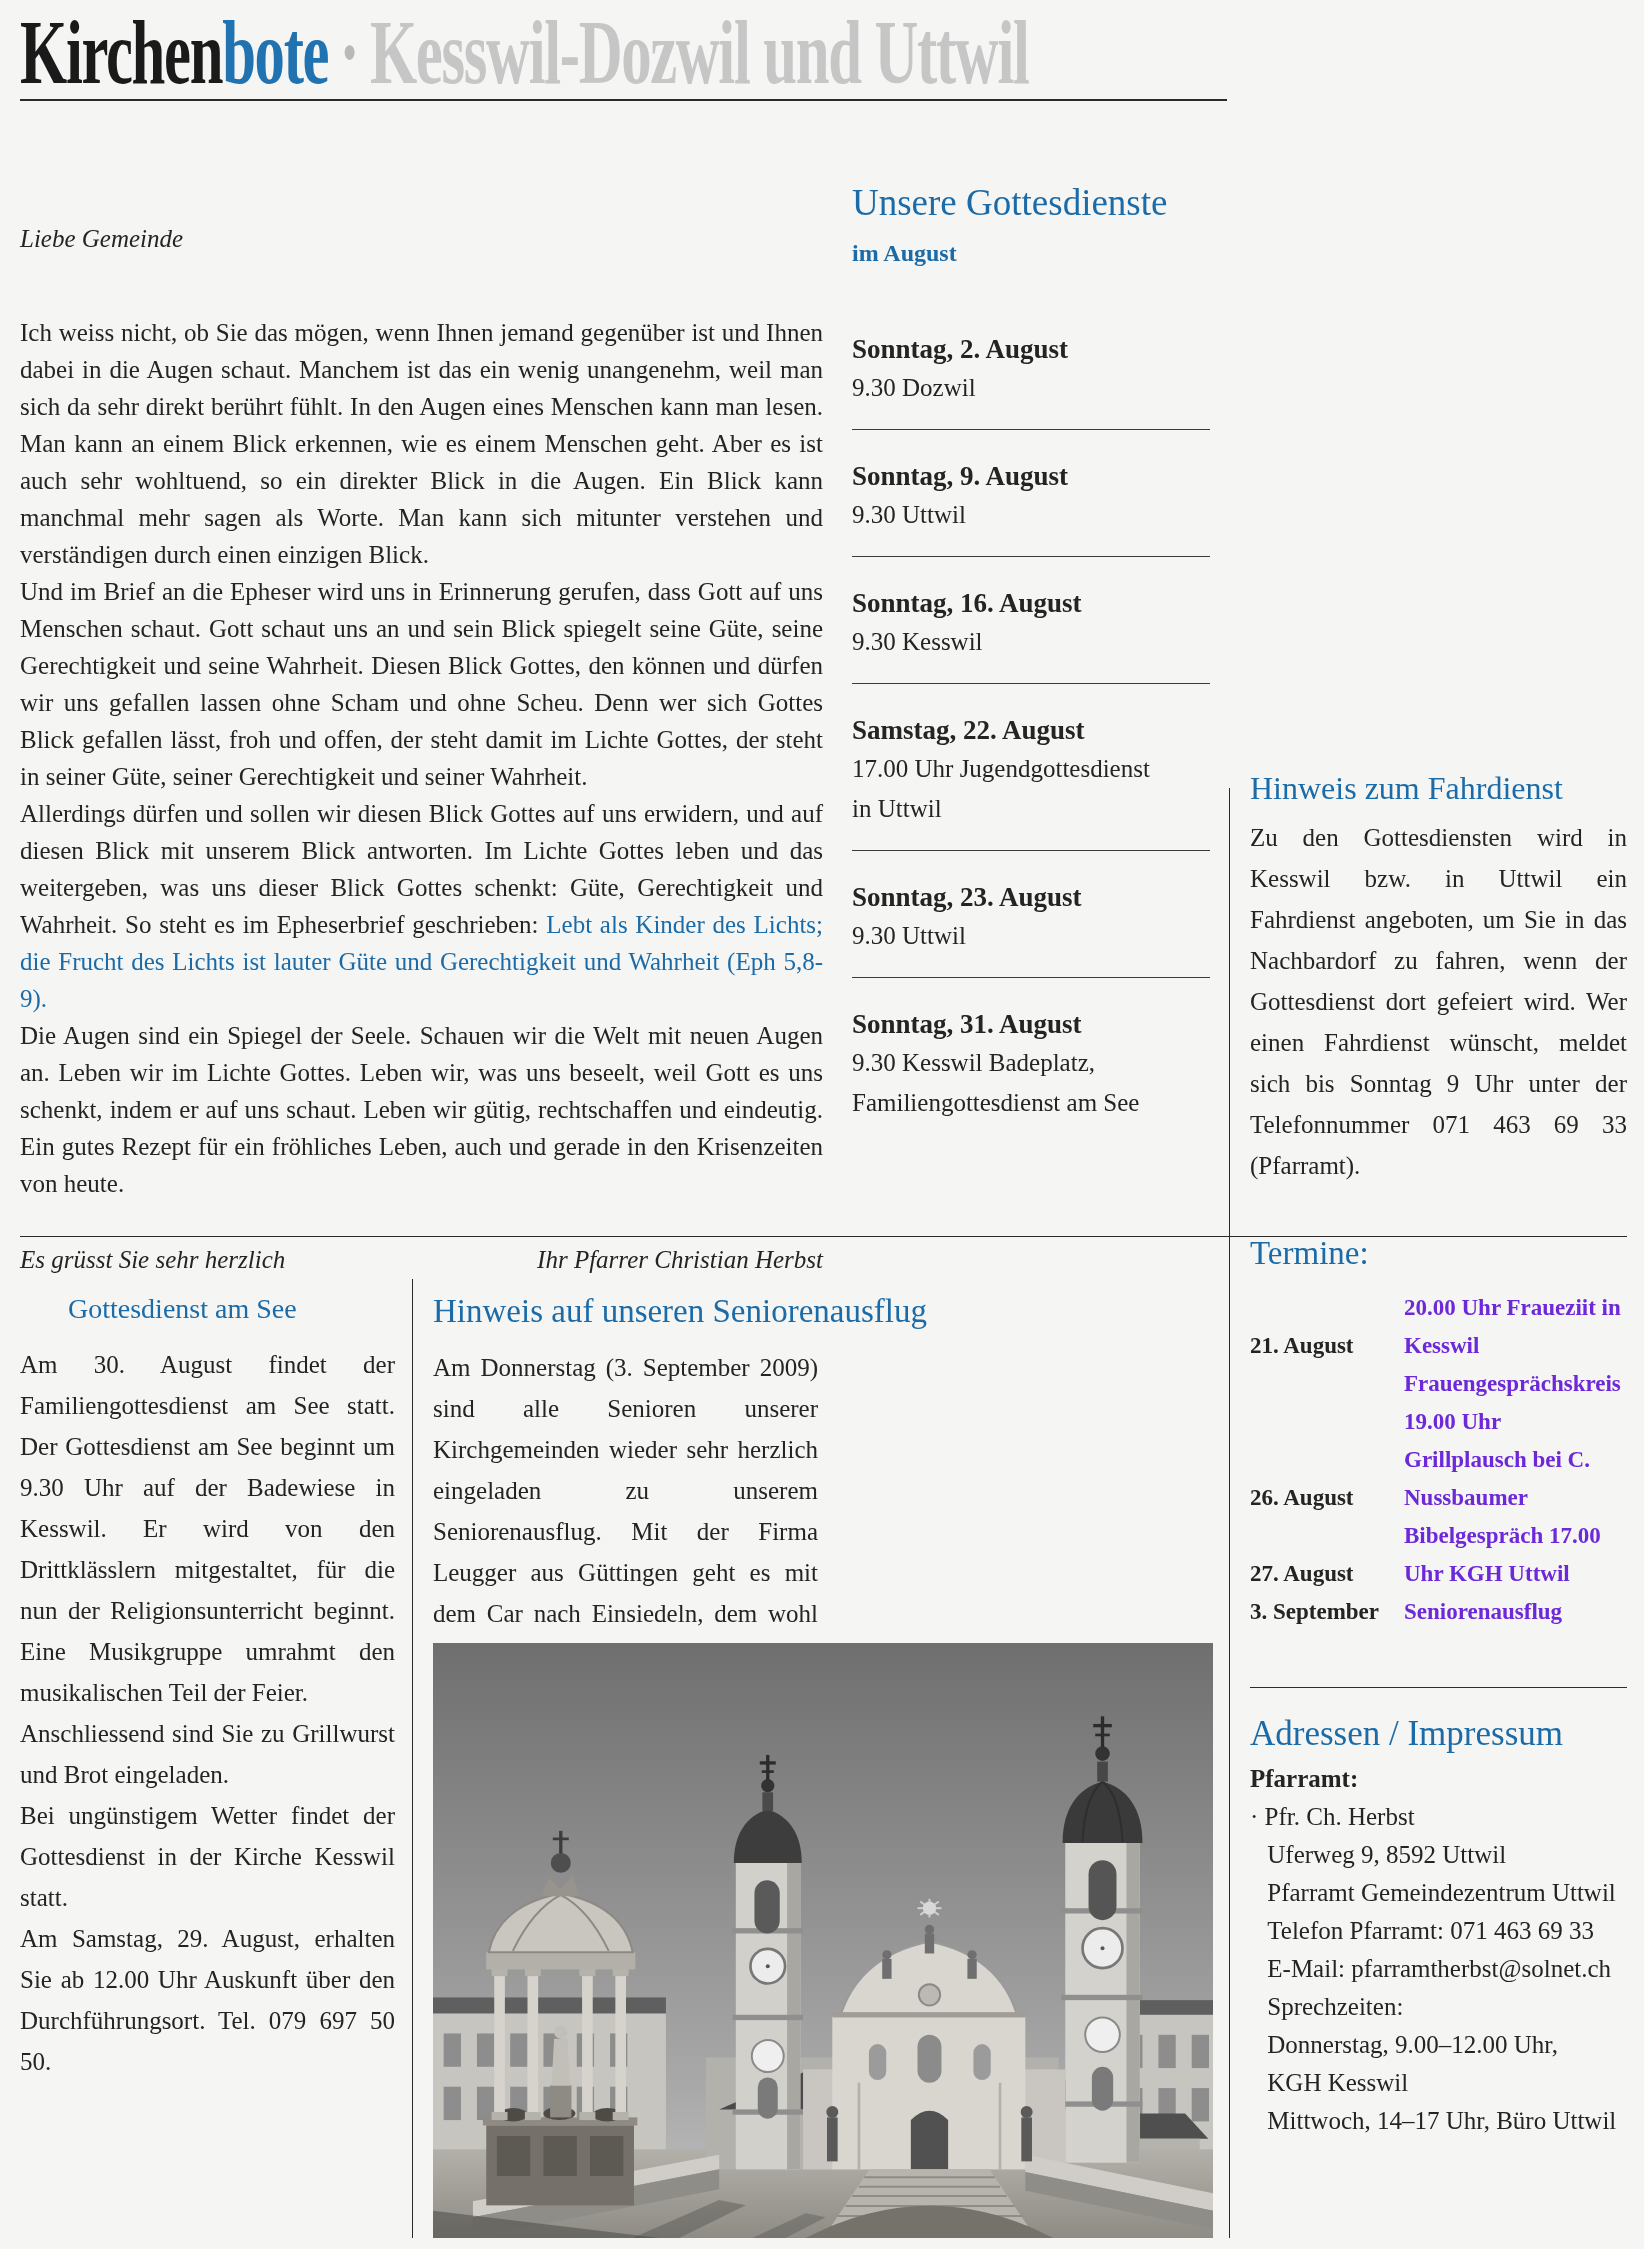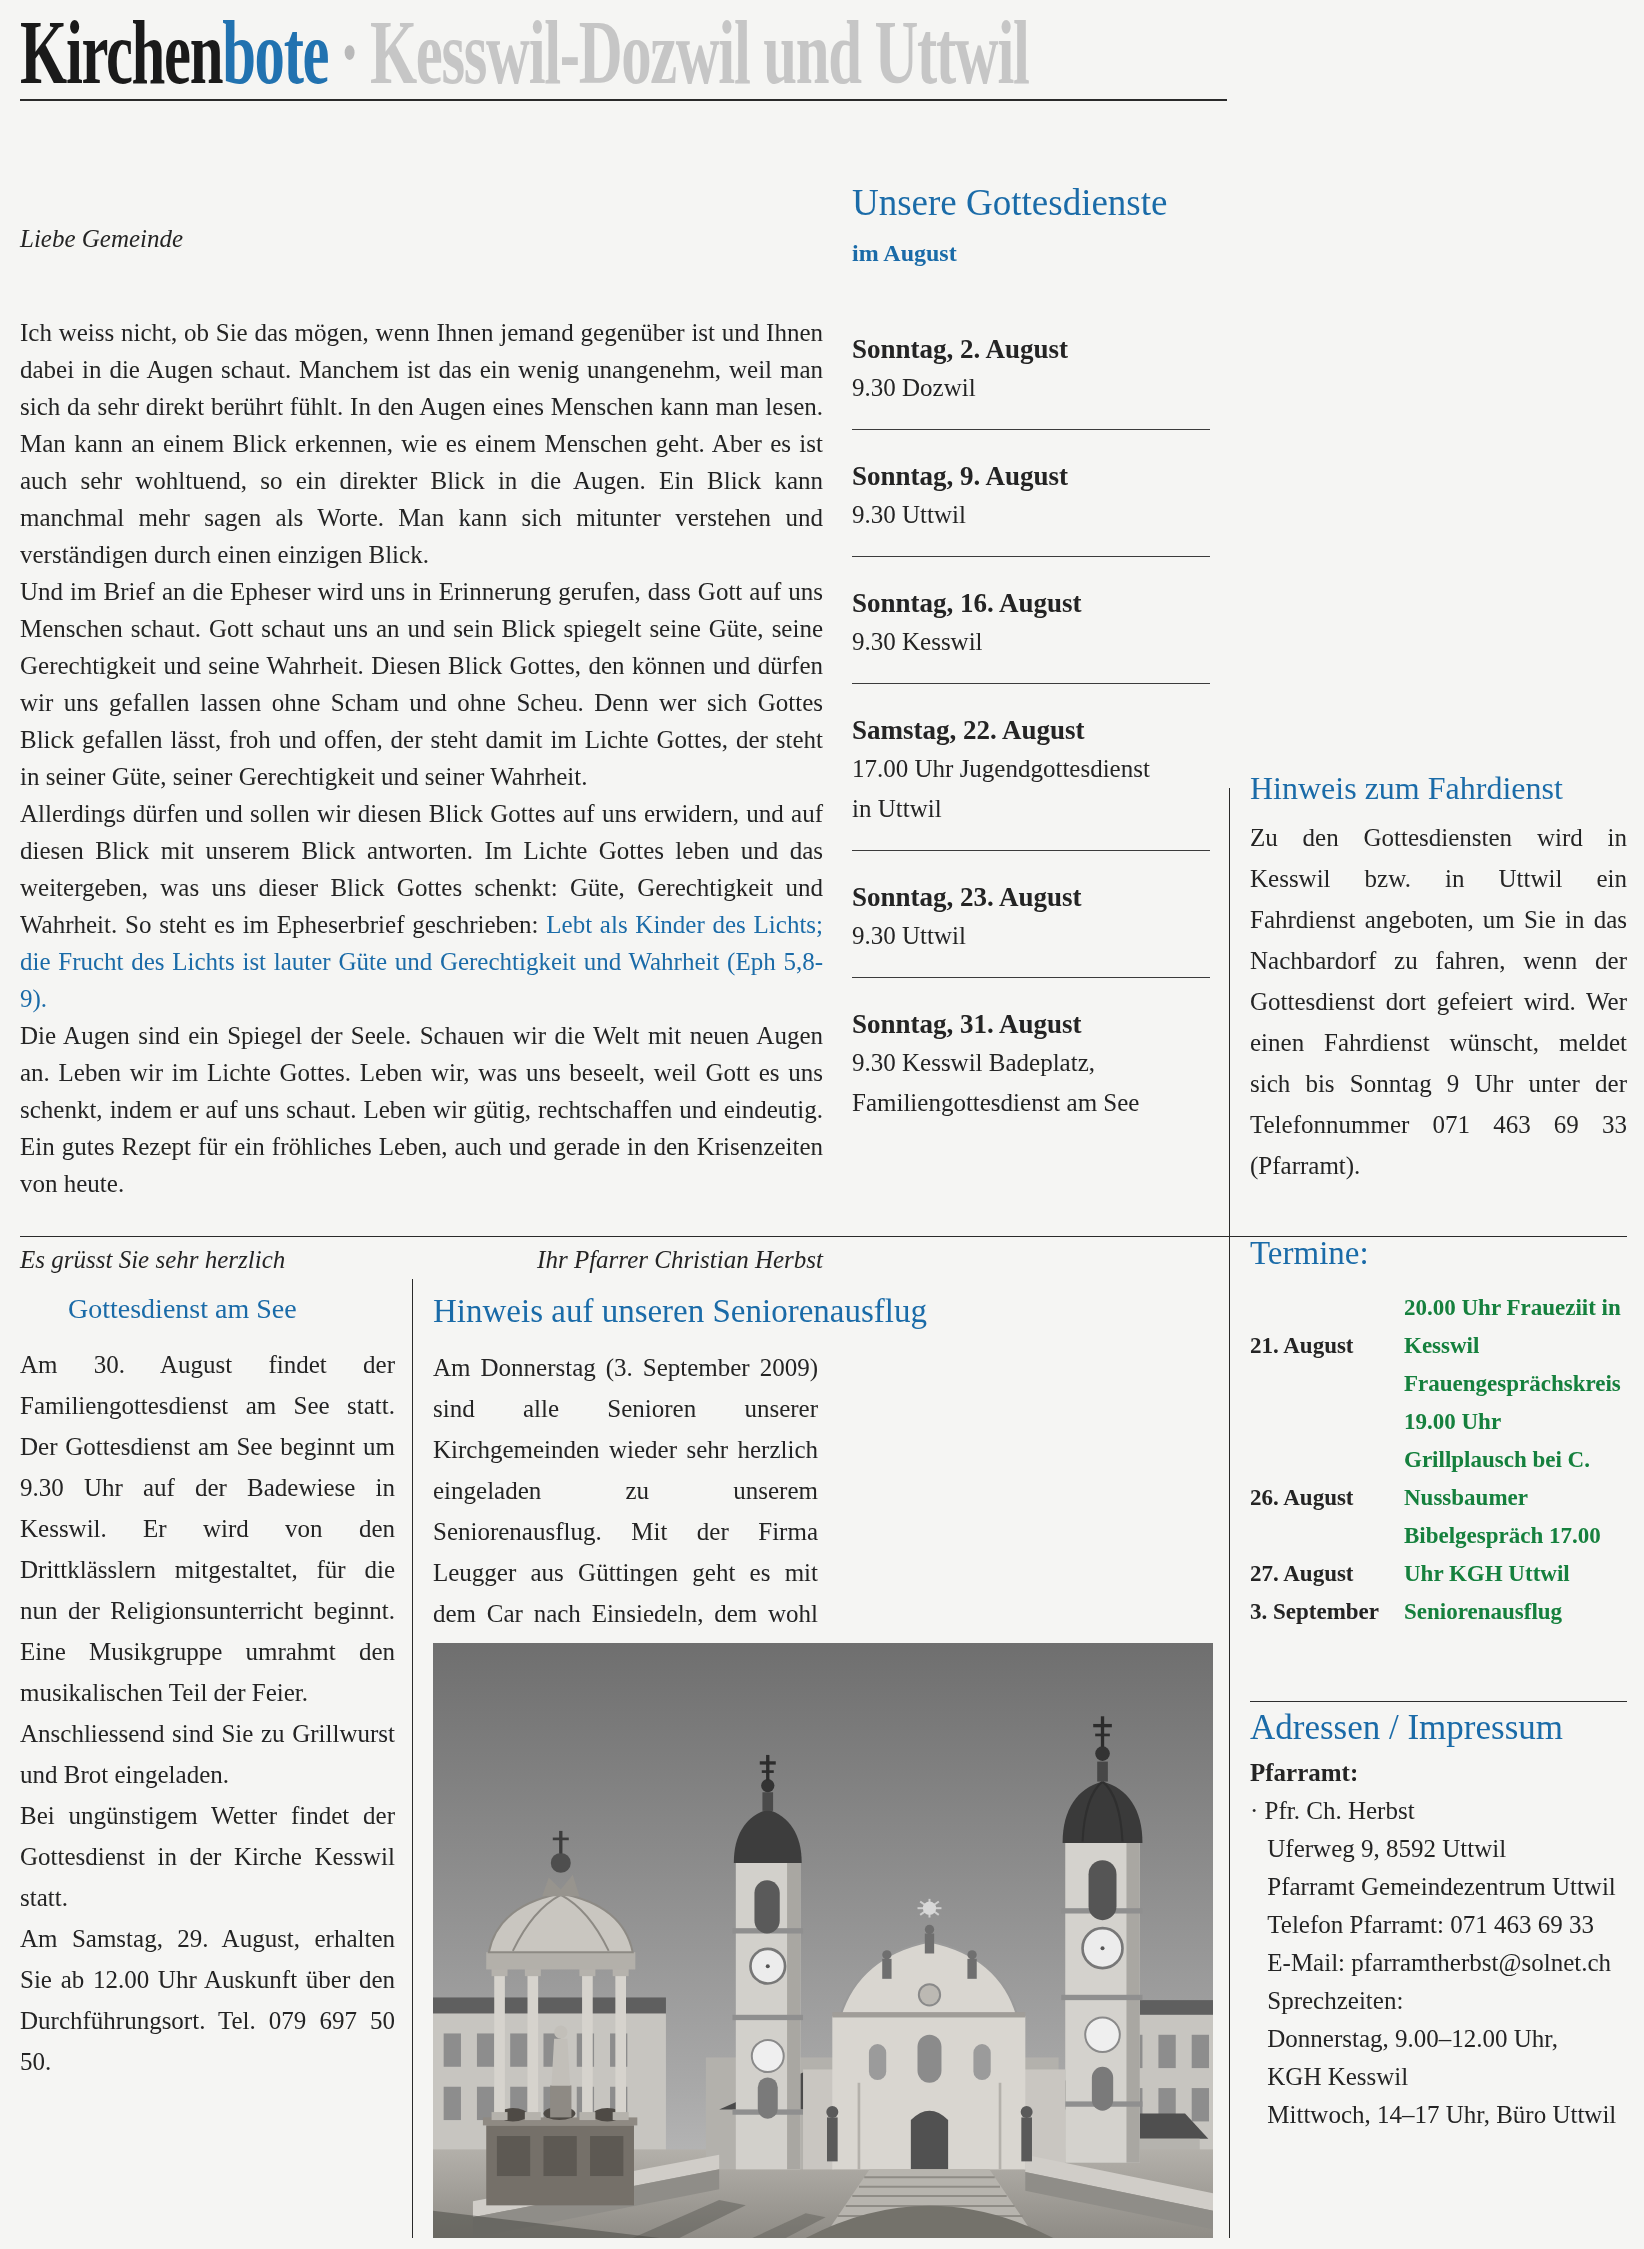--- a/index.html
+++ b/index.html
@@ -50,22 +50,22 @@
   .svc-date{font-size:27px;font-weight:bold;line-height:37px;}
   .svc-line{font-size:25px;line-height:40px;}
 
   
   #right-col{position:absolute;left:1250px;top:770px;width:377px;}
   #right-col h2.fahr{font-size:32px;margin-bottom:10px;}
   #right-col .fahr-body{font-size:25px;line-height:41px;text-align:justify;margin:0;}
   #right-col h2.termine-t{font-size:33px;margin:49px 0 17.3px 0;}
   .trow{display:flex;align-items:flex-end;}
   .tdate{width:154px;flex:none;font-weight:bold;font-size:23px;line-height:38px;}
-  .tdesc{flex:1;font-weight:bold;color:#15803d;font-size:23px;line-height:38px;}
-  #impressum{border-top:1.3px solid #2e2e2e;margin-top:70px;padding-top:6px;}
+  .tdesc{flex:1;font-weight:bold;color:#6d28d9;font-size:23px;line-height:38px;}
+  #impressum{border-top:1.3px solid #2e2e2e;margin-top:56px;padding-top:26px;}
   #impressum h2{font-size:35px;margin-bottom:10.7px;}
   .imp-label{font-size:25px;font-weight:bold;margin:0 0 5.3px 0;}
   .imp-lines p{font-size:25px;line-height:38px;margin:0;padding-left:17.3px;}
   .imp-lines p:first-child{padding-left:0;}
 
   
   #see-col{position:absolute;left:20px;top:1293px;width:375px;}
   #see-col h2{font-size:28px;margin-bottom:18.6px;margin-left:48px;}
   #see-col p{font-size:25px;line-height:41px;text-align:justify;margin:0;}
 

